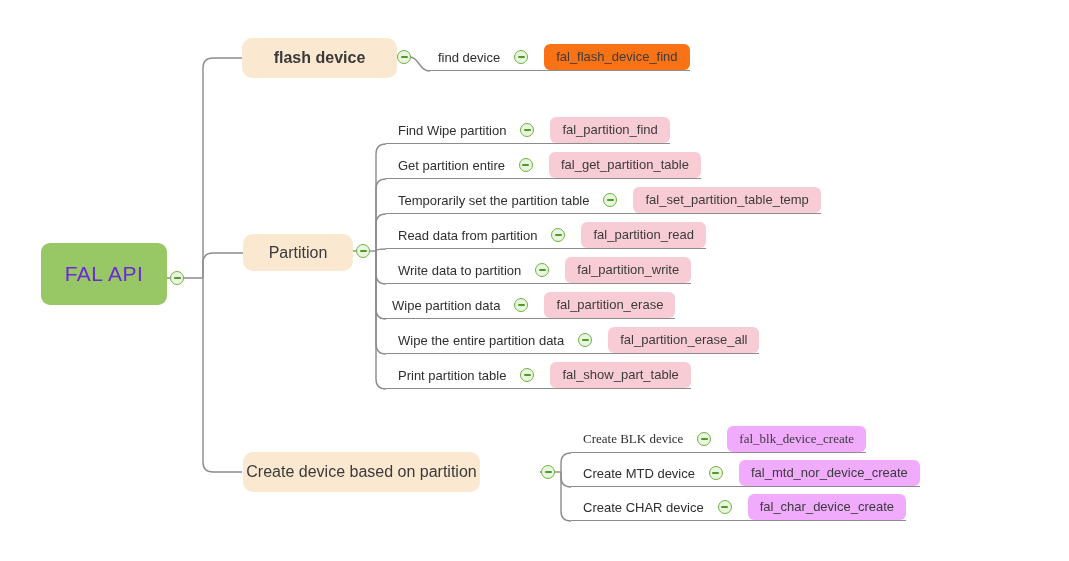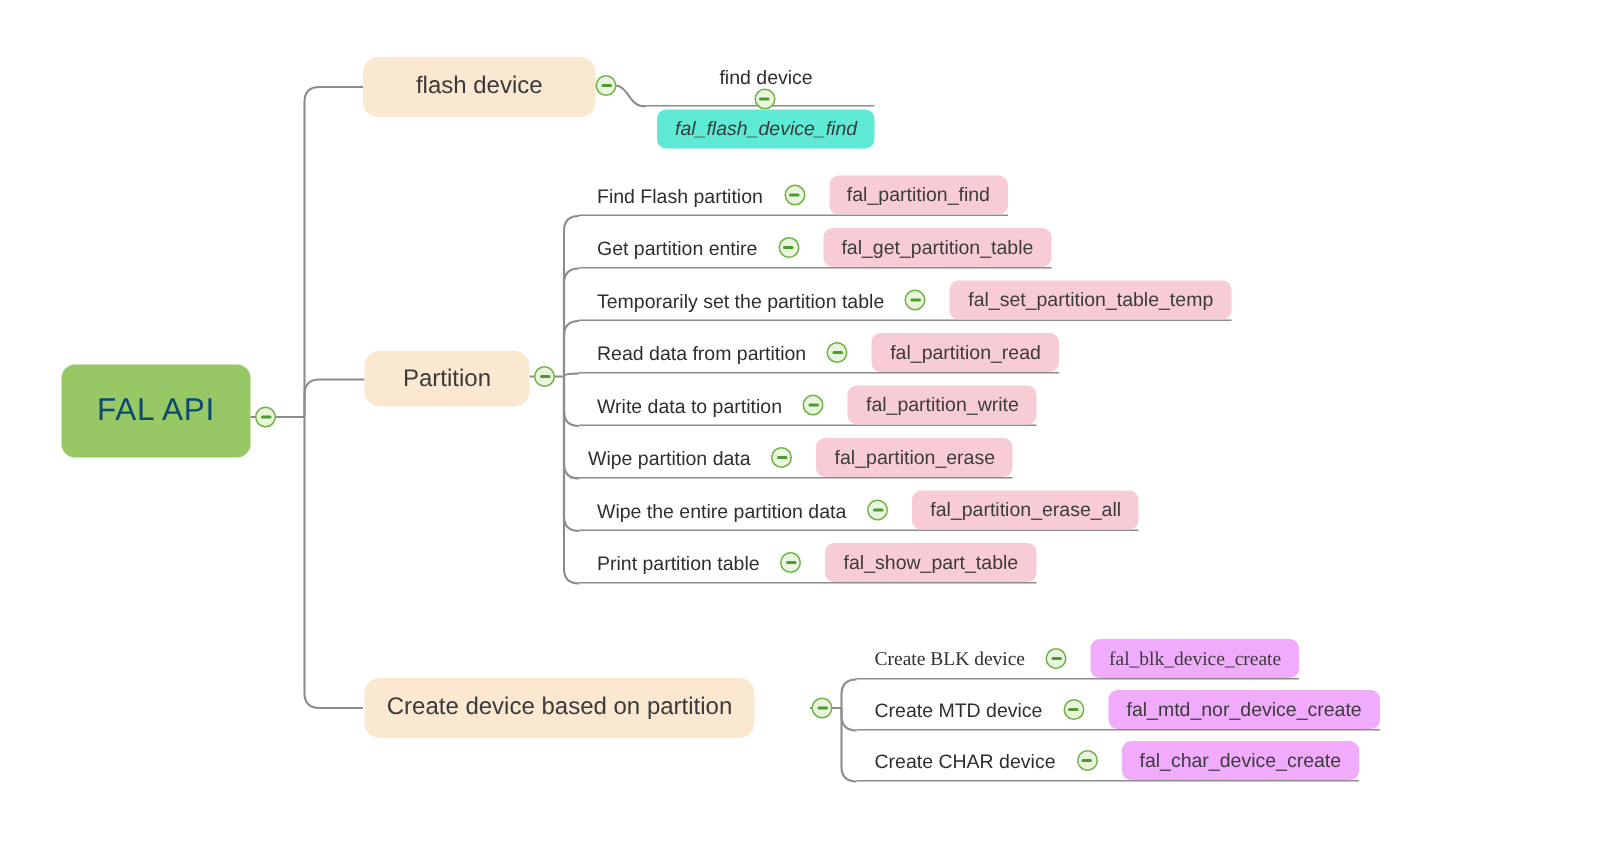--- a/index.html
+++ b/index.html
@@ -11,57 +11,57 @@
     overflow:hidden;
   }
   svg.connectors{position:absolute;left:0;top:0;pointer-events:none;}
   svg.connectors path{fill:none;stroke:#8c8c8c;stroke-width:1.4;}
 
   
   .node{position:absolute;display:flex;align-items:center;justify-content:center;box-sizing:border-box;white-space:nowrap;}
   .root-node{
     left:41px;top:243px;width:126px;height:62px;
     background:#98c765;border-radius:9px;
-    color:#0c4a6e;font-size:21px;letter-spacing:.5px;font-weight:500;
+    color:#6d28d9;font-size:21px;letter-spacing:.5px;font-weight:500;
   }
   .branch-node{
     background:#fbe8d0;border-radius:10px;
-    color:#3a3a3a;font-size:16px;font-weight:400;
+    color:#3a3a3a;font-size:16px;font-weight:700;
   }
   .branch-flash{left:242px;top:38px;width:155px;height:40px;}
   .branch-partition{left:243px;top:234px;width:110px;height:37px;font-weight:500;}
-  .branch-create{left:243px;top:452px;width:260px;height:40px;font-weight:500;}
+  .branch-create{left:243px;top:452px;width:237px;height:40px;font-weight:500;}
 
   
   .row{
     position:absolute;display:flex;align-items:center;
     height:26px;border-bottom:1.5px solid #8c8c8c;
     background:transparent;
   }
   .row .lbl{font-size:13px;color:#2e2e2e;white-space:nowrap;}
   .api{
     height:26px;line-height:26px;padding:0 12px;border-radius:6px;
     font-size:13px;color:#3b3b3b;white-space:nowrap;flex:none;
   }
-  .api-orange{background:#5eead4;font-style:italic;}
+  .api-orange{background:#f97316;}
   .api-pink{background:#f8ccd4;}
   .api-green{background:#f0abfc;}
 
   
   .minus{
     width:14px;height:14px;box-sizing:border-box;flex:none;
     border:1.5px solid #6cb33f;border-radius:50%;background:#eaf5df;
     display:flex;align-items:center;justify-content:center;
   }
   .minus .minus-bar{width:7px;height:2px;background:#4f9a2d;border-radius:1px;}
   .minus.abs{position:absolute;}
   .row .minus{margin:0 16px 0 14px;}
 
   
-  .row-flash    {left:428px;top:44px; padding-left:10px;flex-direction:column;}
+  .row-flash    {left:428px;top:44px; padding-left:10px;}
   .row-p0{left:386px;top:117px;padding-left:12px;}
   .row-p1{left:386px;top:152px;padding-left:12px;}
   .row-p2{left:386px;top:187px;padding-left:12px;}
   .row-p3{left:386px;top:222px;padding-left:12px;}
   .row-p4{left:386px;top:257px;padding-left:12px;align-items:center;}
   .row-p5{left:380px;top:292px;padding-left:12px;}
   .row-p6{left:386px;top:327px;padding-left:12px;}
   .row-p7{left:386px;top:362px;padding-left:12px;justify-content:flex-end;}
   .row-c0{left:571px;top:426px;padding-left:12px;font-family:Liberation Serif, serif;}
   .row-c1{left:571px;top:460px;padding-left:12px;}
@@ -120,21 +120,21 @@
   </div>
 
   <div class="node branch-node branch-partition">
     <span>Partition</span>
   </div>
   <div class="minus abs" style="left:356px;top:244px;">
     <span class="minus-bar"></span>
   </div>
 
   <div class="row row-p0">
-    <span class="lbl">Find Flash partition</span>
+    <span class="lbl">Find Wipe partition</span>
     <span class="minus">
         <span class="minus-bar"></span>
       </span>
     <span class="api api-pink">fal_partition_find</span>
   </div>
   <div class="row row-p1">
     <span class="lbl">Get partition entire</span>
     <span class="minus">
         <span class="minus-bar"></span>
       </span>

